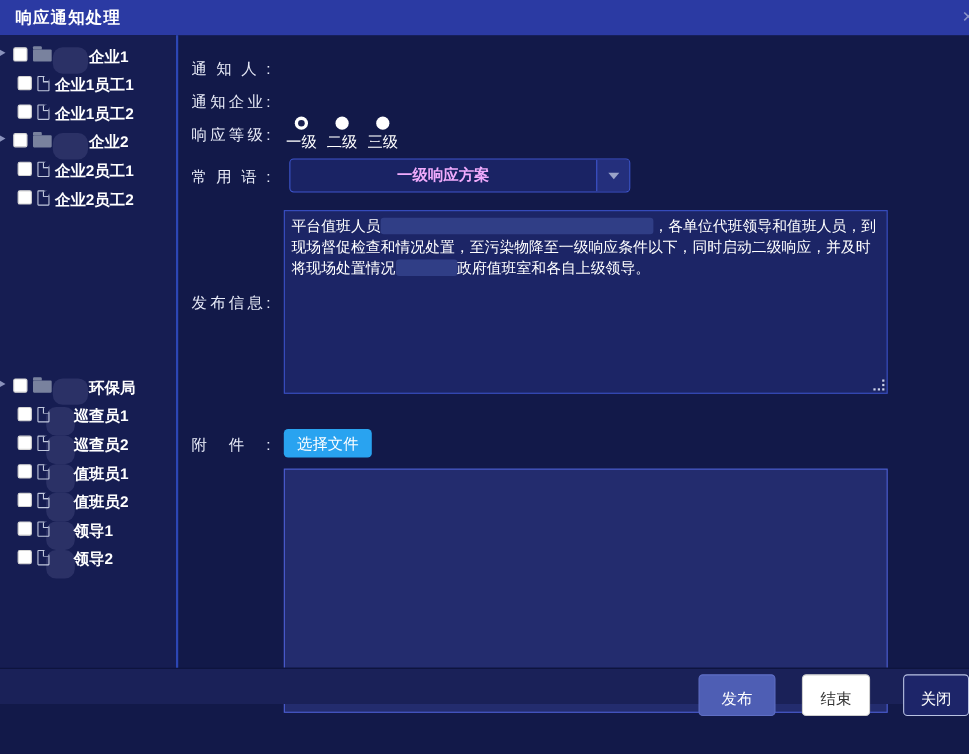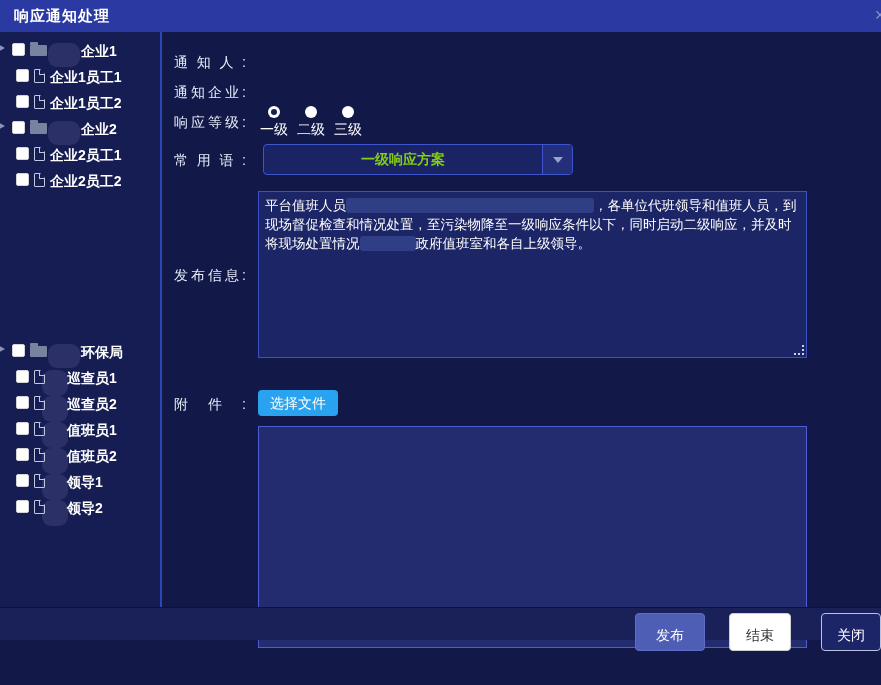--- a/index.html
+++ b/index.html
@@ -42,21 +42,21 @@
 
   
   .radios { display:flex; align-items:center; gap:9px; padding-top:3px; margin-left:2px; }
   .radio { display:flex; align-items:center; gap:3px; cursor:pointer; font-size:14px;flex-direction:column; }
   .rdot { width:12px; height:12px; border-radius:50%; background:#ffffff; position:relative; flex:0 0 auto; }
   .radio.sel .rdot::after { content:""; position:absolute; left:3px; top:3px; width:6px; height:6px; border-radius:50%; background:#1a2050; }
 
   
   .frow.r-select { margin-top:8px; }
   .selectbox { margin-left:5px; width:310px; height:31px; border:1px solid #3e55cc; border-radius:4px; display:flex; background:#1a2364; cursor:pointer; overflow:hidden; }
-  .sel-text { flex:1 1 auto; display:flex; align-items:center; justify-content:center; font-size:14px; font-weight:bold; color:#84cc16; }
+  .sel-text { flex:1 1 auto; display:flex; align-items:center; justify-content:center; font-size:14px; font-weight:bold; color:#f0abfc; }
   .sel-arrow { width:30px; flex:0 0 auto; border-left:1px solid #3e55cc; background:#242f7c; display:flex; align-items:center; justify-content:center; }
   .sel-arrow::before { content:""; border-left:5px solid transparent; border-right:5px solid transparent; border-top:6px solid #9aa3c8; }
 
   
   .frow.r-msg { margin-top:16px; }
   .msgbox { width:549px; height:167px; border:1px solid #3a50c5; background:#1c2566; padding:4px 6px; font-size:13.5px; line-height:19px; color:#ffffff; position:relative; overflow:hidden; }
   .msg-redact { display:inline-block; vertical-align:-3px; background:#303e86; border-radius:3px; height:15px; }
   .msg-redact.m1 { width:248px; }
   .msg-redact.m2 { width:56px; }
   .grip { position:absolute; right:2px; bottom:2px; width:9px; height:9px; cursor:nwse-resize; }

